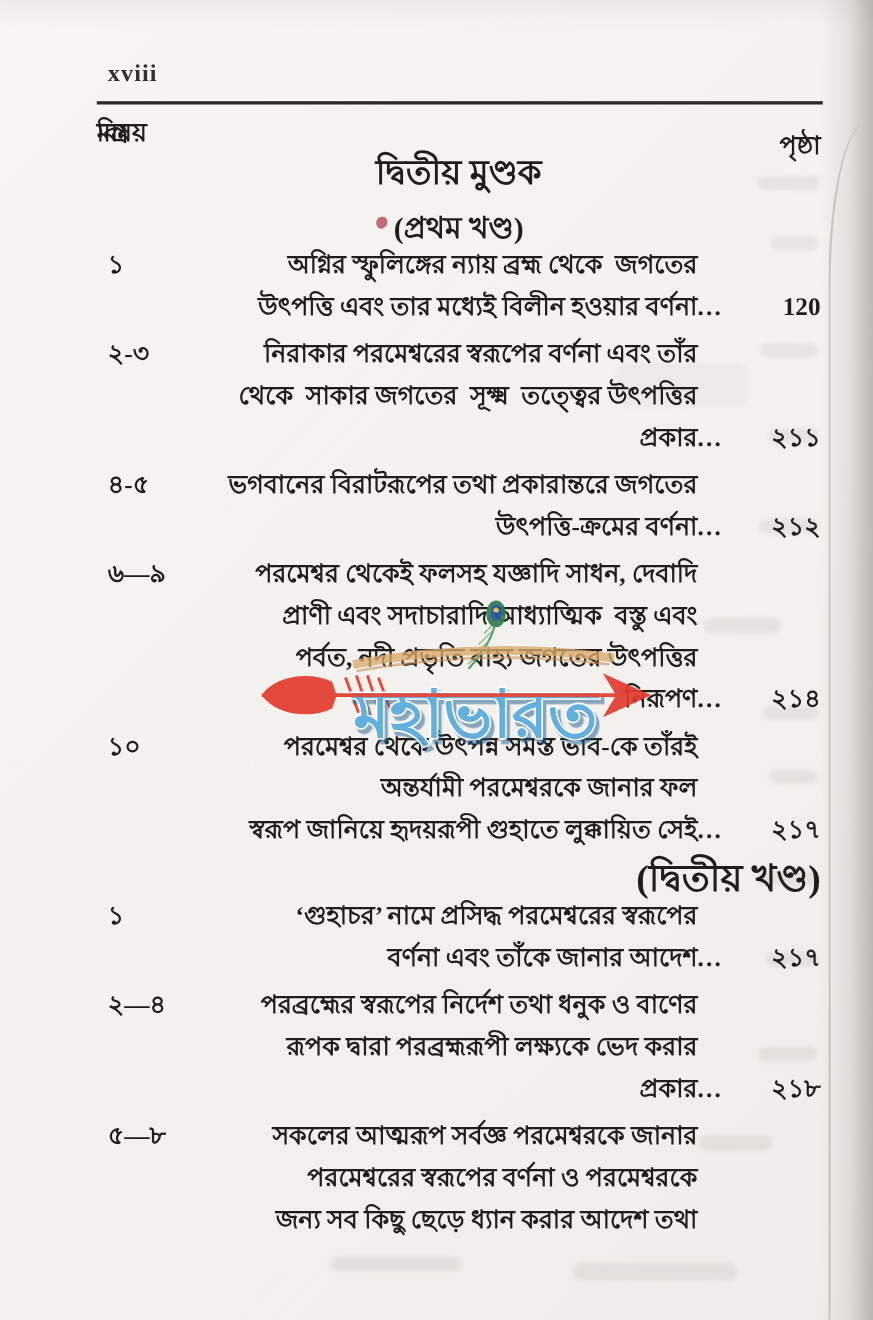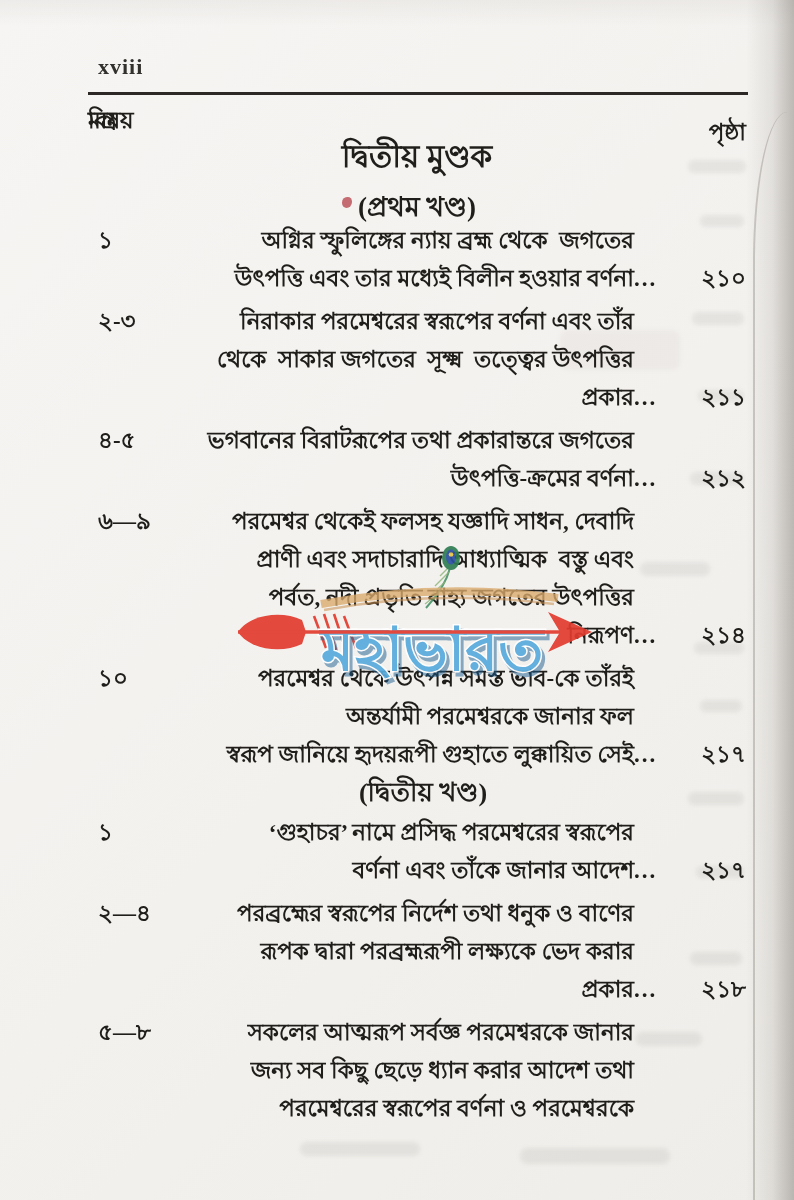--- a/index.html
+++ b/index.html
@@ -30,22 +30,22 @@
   .colhead .c-subject{position:absolute;left:0;right:0;top:0;text-align:left;}
   .colhead .c-page{position:absolute;right:0;top:12px;}
 
   .title{position:absolute;left:88px;right:48px;top:132px;text-align:center;
     font-size:31px;font-weight:700;}
   .subtitle1{position:absolute;left:88px;right:48px;top:186px;text-align:center;
     font-size:27px;font-weight:700;}
 
   .entries{position:absolute;left:98px;right:48px;}
   #k1{top:222px;}
-  .subtitle2{position:absolute;left:100px;right:48px;top:772px;text-align:center;
-    font-size:26px;font-weight:700;}
+  .subtitle2{position:absolute;left:100px;right:48px;top:772px;text-align:right;
+    font-size:34px;font-weight:700;}
   #k2{top:814px;}
 
   .toc-entry{display:grid;grid-template-columns:92px 1fr 112px;align-items:start;
     margin-bottom:5px;}
   .mantra{font-size:23px;font-weight:600;line-height:38px;white-space:pre;}
   .lines{min-width:0;text-align:right;}
   .tline{font-size:23px;font-weight:600;line-height:38px;white-space:pre;}
   .pagecell{align-self:end;display:flex;justify-content:space-between;align-items:baseline;
     height:38px;line-height:38px;font-size:23px;font-weight:600;}
   .dots{letter-spacing:2px;}
@@ -101,21 +101,21 @@
 
   <div id="k1" class="entries">
       <div class="toc-entry">
         <div class="mantra">১</div>
         <div class="lines">
           <div class="tline">অগ্নির স্ফুলিঙ্গের ন্যায় ব্রহ্ম থেকে  জগতের</div>
           <div class="tline">উৎপত্তি এবং তার মধ্যেই বিলীন হওয়ার বর্ণনা</div>
         </div>
         <div class="pagecell">
           <span class="dots">...</span>
-          <span class="pnum">২১০</span>
+          <span class="pnum">120</span>
         </div>
       </div>
       <div class="toc-entry">
         <div class="mantra">২-৩</div>
         <div class="lines">
           <div class="tline">নিরাকার পরমেশ্বরের স্বরূপের বর্ণনা এবং তাঁর</div>
           <div class="tline">থেকে  সাকার জগতের  সূক্ষ্ম  তত্ত্বের উৎপত্তির</div>
           <div class="tline">প্রকার</div>
         </div>
         <div class="pagecell">
@@ -184,22 +184,22 @@
         </div>
         <div class="pagecell">
           <span class="dots">...</span>
           <span class="pnum">২১৮</span>
         </div>
       </div>
       <div class="toc-entry">
         <div class="mantra">৫—৮</div>
         <div class="lines">
           <div class="tline">সকলের আত্মরূপ সর্বজ্ঞ পরমেশ্বরকে জানার</div>
+          <div class="tline">পরমেশ্বরের স্বরূপের বর্ণনা ও পরমেশ্বরকে</div>
           <div class="tline">জন্য সব কিছু ছেড়ে ধ্যান করার আদেশ তথা</div>
-          <div class="tline">পরমেশ্বরের স্বরূপের বর্ণনা ও পরমেশ্বরকে</div>
         </div>
         <div class="pagecell"></div>
       </div>
     </div>
 
   <div class="watermark">
     <svg width="366" height="162" viewBox="0 0 366 162" xmlns="http://www.w3.org/2000/svg">
 
       <g>
         <path d="M224,24 C 220,40 211,52 200,64" stroke="#3a8a5f" stroke-width="2" fill="none" opacity=".9"></path>

